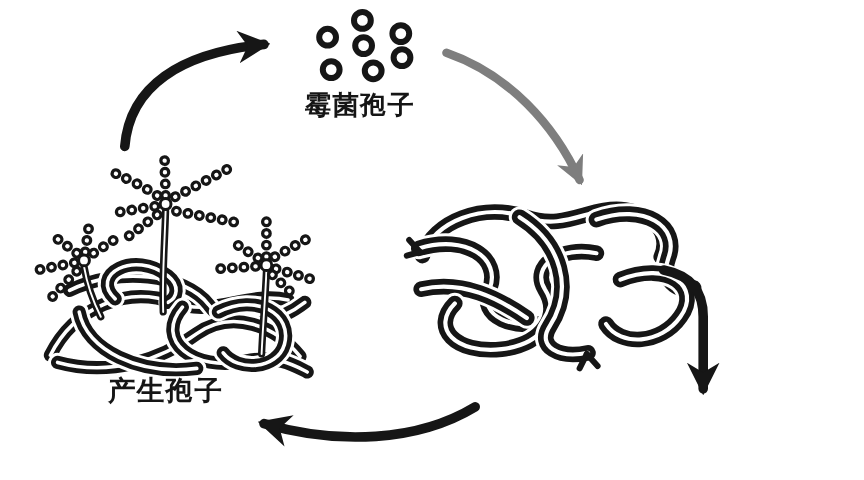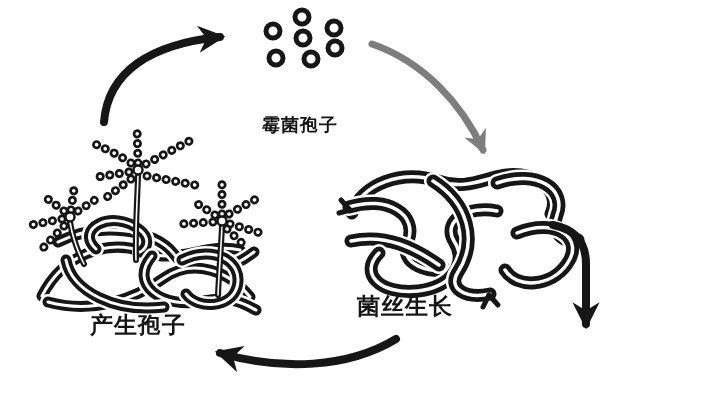--- a/index.html
+++ b/index.html
@@ -5,21 +5,21 @@
   html,body{margin:0;padding:0;background:#ffffff;}
   #stage{
     position:relative;width:720px;height:400px;background:#ffffff;overflow:hidden;
     font-family:"Liberation Sans","DejaVu Sans",sans-serif;
   }
   #stage svg{position:absolute;left:0;top:0;}
   .label{
     position:absolute;color:#151515;font-weight:700;text-align:center;
     line-height:1.1;letter-spacing:1px;white-space:nowrap;
   }
-  .label.big{font-size:18px;margin-top:40px;}
+  .label.big{font-size:22px;}
   .label.mid{font-size:23px;}
 
   
   .tube-halo{fill:none;stroke:#ffffff;stroke-width:16;stroke-linecap:round;}
   .tube3{fill:none;stroke:#161616;stroke-width:11;stroke-linecap:round;}
   .tube-core{fill:none;stroke:#ffffff;stroke-width:3;stroke-linecap:round;}
   #rtangle .tube-halo{stroke-width:18;}
   #rtangle .tube3{stroke-width:13;}
   #rtangle .tube-core{stroke-width:3.5;}
 
@@ -170,17 +170,16 @@
     </g>
 
     <path class="arrow w8" d="M104,122 C108,72 150,44 220,37" marker-end="url(#mB)" stroke="#161616"></path>
     <path class="arrow w7" d="M372,44 C424,62 462,104 483,150" marker-end="url(#mG)" stroke="#7e7e7e"></path>
     <path class="arrow w8" d="M553,225 C578,230 586,245 586,264 L586,324" marker-end="url(#mB)" stroke="#161616"></path>
     <path class="arrow w8" d="M396,339 C348,368 282,371 220,353" marker-end="url(#mB)" stroke="#161616"></path>
   </svg>
 
   <div class="label big" style="left:238px;top:76px;width:124px;">霉菌孢子</div>
 
-  <div class="label mid" style="left:353px;top:294px;width:104px;">菌丝生长</div>
 
 
   <div class="label mid" style="left:88px;top:313px;width:100px;">产生孢子</div>
 </div>
 
 </body></html>

